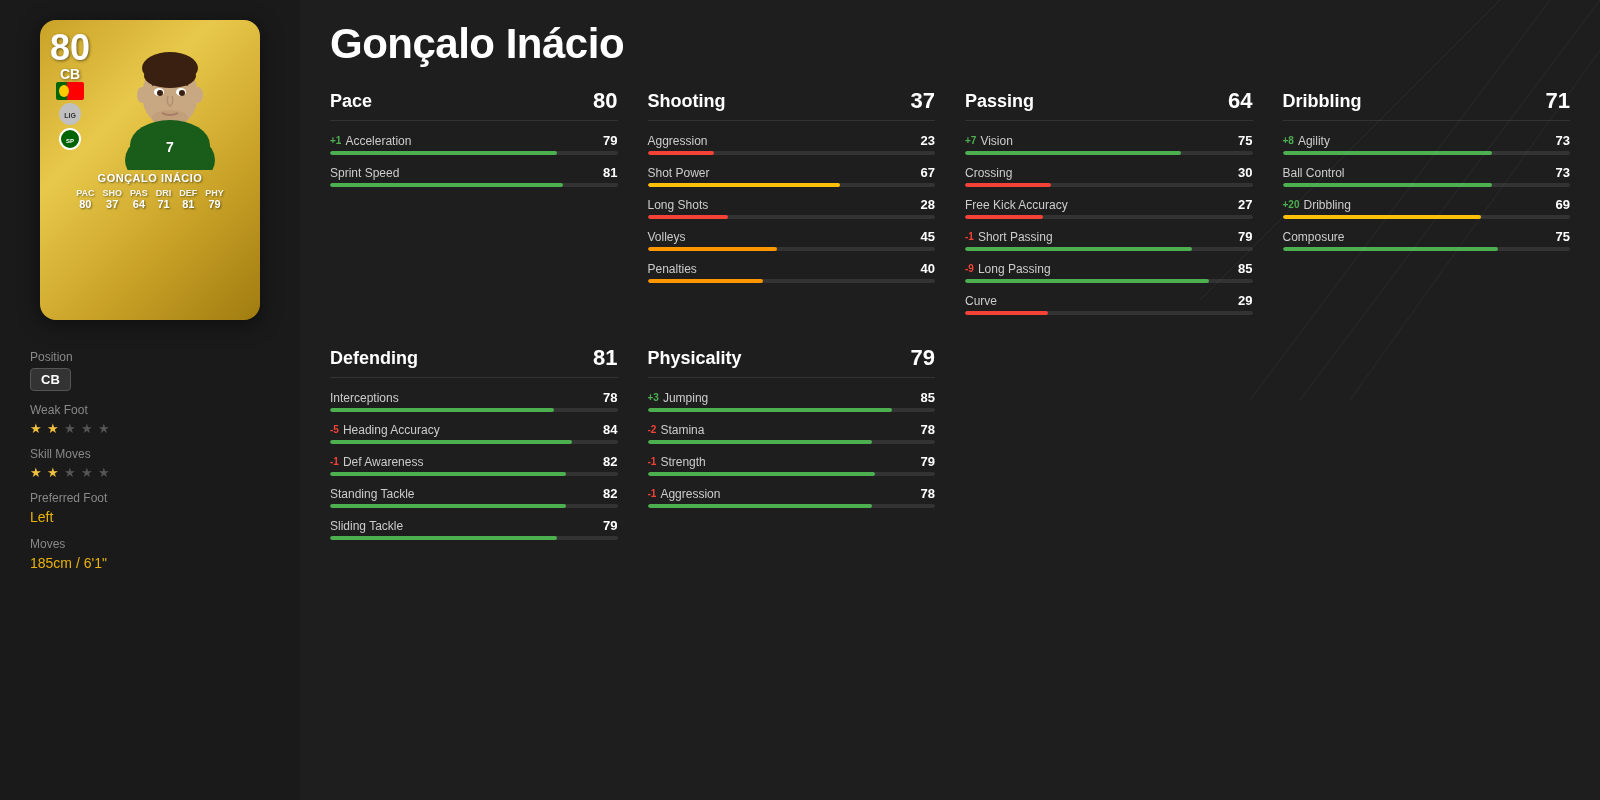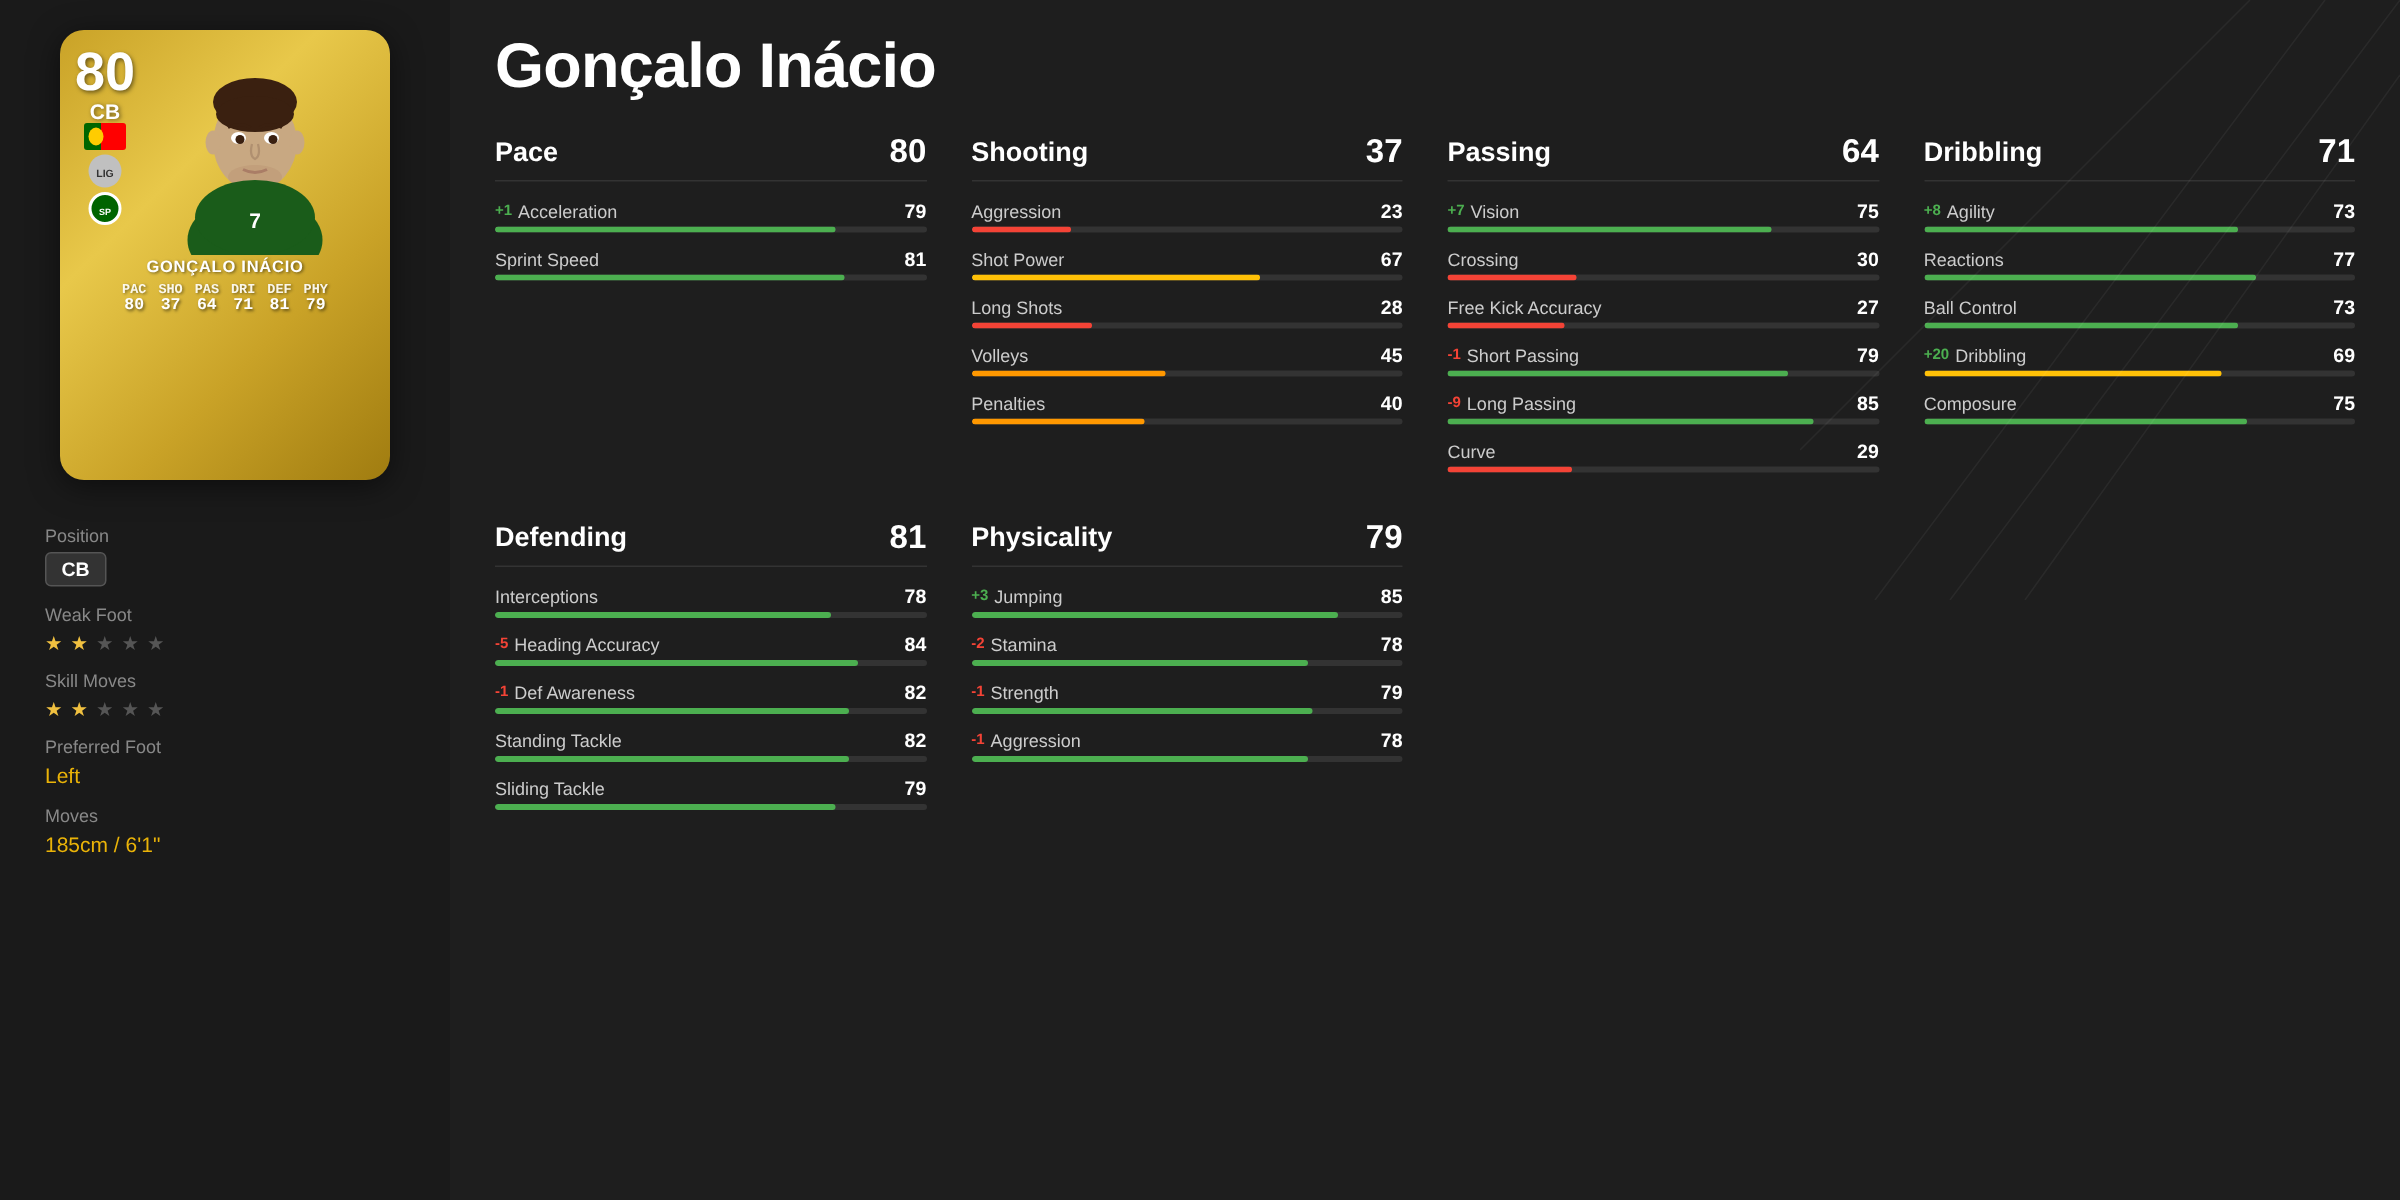--- a/index.html
+++ b/index.html
@@ -140,21 +140,20 @@
       margin-top: 4px;
     }
 
     .card-stat {
       display: flex;
       flex-direction: column;
       align-items: center;
       font-size: 9px;
       color: #fff;
       text-shadow: 1px 1px 2px rgba(0,0,0,0.5);
-      font-family: Liberation Mono, monospace;
     }
 
     .card-stat-label {
       font-weight: 600;
       opacity: 0.9;
     }
 
     .card-stat-value {
       font-weight: 900;
       font-size: 11px;
@@ -597,29 +596,20 @@
       <div class="stat-info">
         <span class="stat-name"><span class="stat-change ">+8</span>Agility</span>
         <span class="stat-val">73</span>
       </div>
       <div class="stat-bar-container">
         <div class="stat-bar bar-green" style="width:73%"></div>
       </div>
     </div>
           <div class="stat-row">
       <div class="stat-info">
-        <span class="stat-name">Reactions</span>
-        <span class="stat-val">77</span>
-      </div>
-      <div class="stat-bar-container">
-        <div class="stat-bar bar-green" style="width:77%"></div>
-      </div>
-    </div>
-          <div class="stat-row">
-      <div class="stat-info">
         <span class="stat-name">Ball Control</span>
         <span class="stat-val">73</span>
       </div>
       <div class="stat-bar-container">
         <div class="stat-bar bar-green" style="width:73%"></div>
       </div>
     </div>
           <div class="stat-row">
       <div class="stat-info">
         <span class="stat-name"><span class="stat-change ">+20</span>Dribbling</span>

